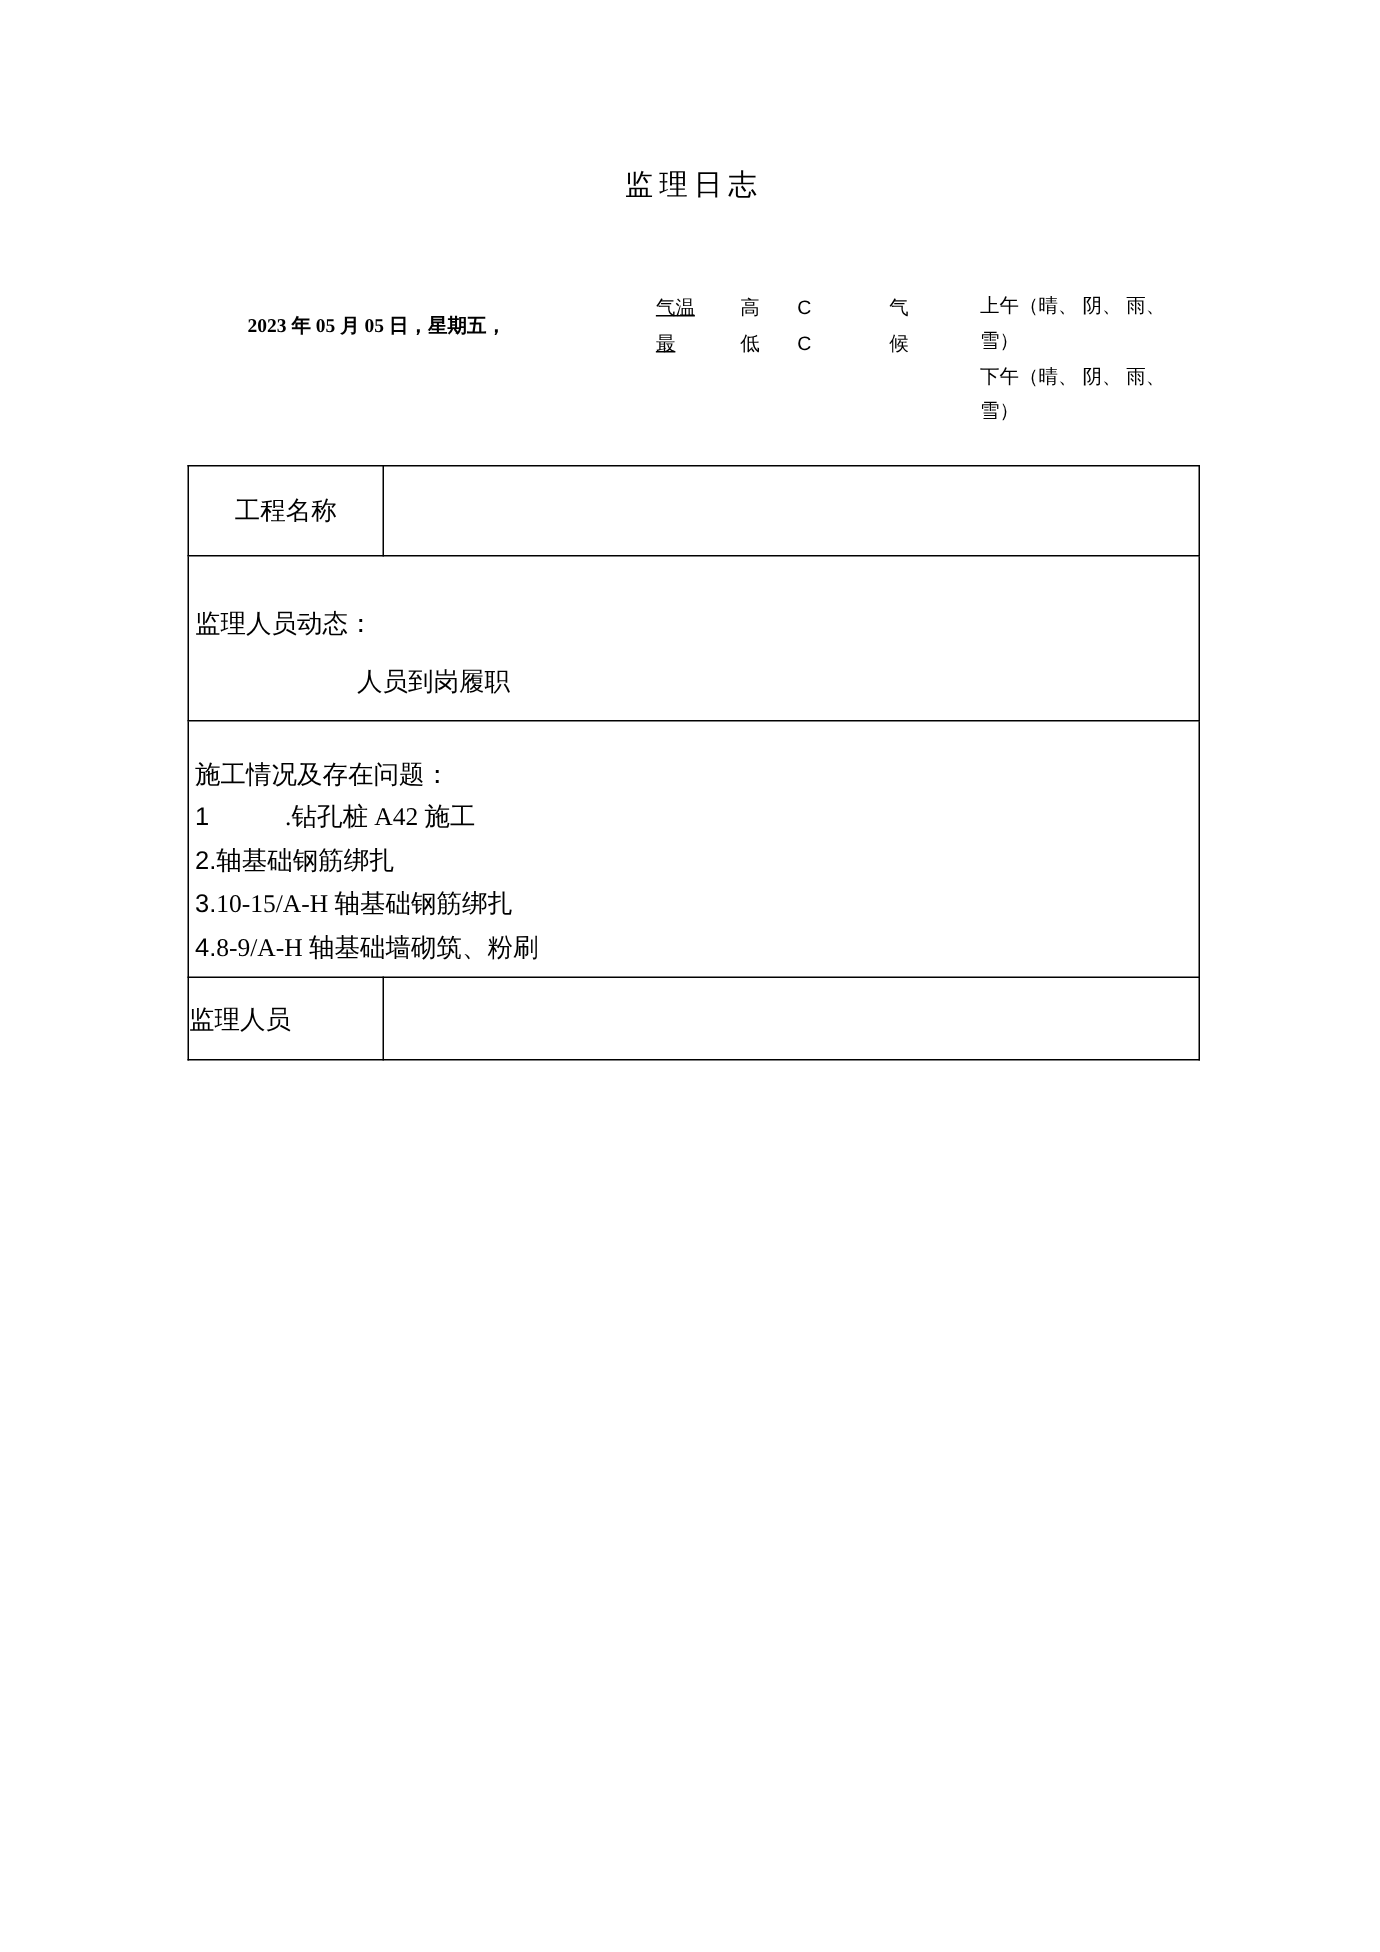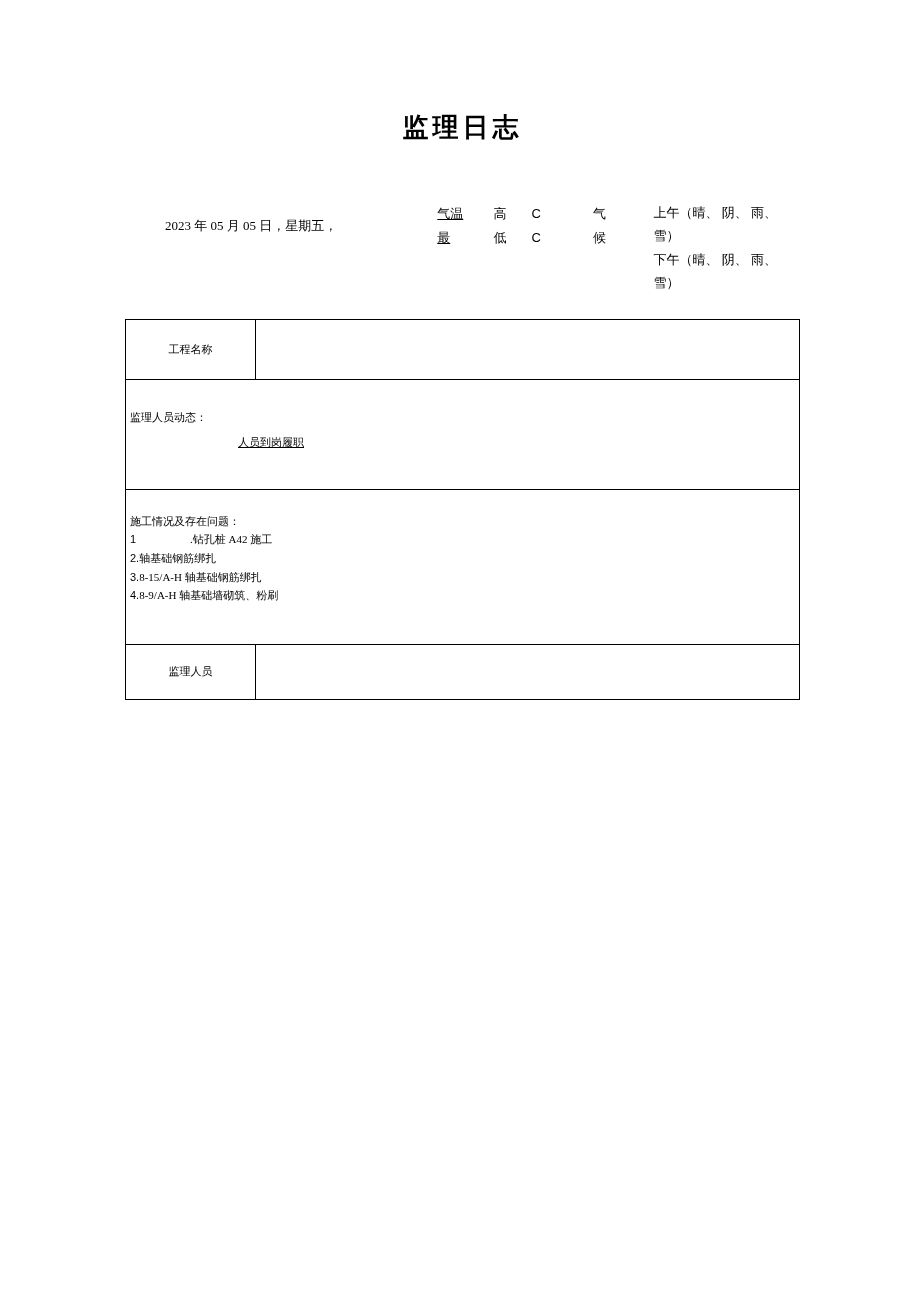--- a/index.html
+++ b/index.html
@@ -10,35 +10,36 @@
     body {
       background: #ffffff;
       font-family: "SimSun", "宋体", serif;
       width: 920px;
       height: 1301px;
       padding: 110px 120px 0 125px;
       color: #000;
     }
     .title {
       text-align: center;
-      font-size: 26px;
-      font-weight: bold;
+      font-size: 19px;
+      font-weight: normal;
       letter-spacing: 4px;
       margin-bottom: 12px;
     }
     .header-row {
       display: flex;
       font-size: 13px;
       align-items: center;
       margin-bottom: 24px;
       line-height: 1.8;
     }
     .date-cell {
       padding-left: 40px;
       white-space: nowrap;
+      font-weight: bold;
     }
     .temp-label {
       margin-left: 100px;
       text-decoration: underline;
     }
     .temp-values {
       margin-left: 18px;
     }
     .temp-units {
       margin-left: 25px;
@@ -47,61 +48,59 @@
     .climate-label {
       margin-left: 52px;
     }
     .climate-values {
       margin-left: 35px;
       margin-top: 44px;
     }
     .main-table {
       border-collapse: collapse;
       width: 100%;
-      font-size: 11px;
+      font-size: 17px;
     }
     .main-table td {
       border: 1px solid #000;
       vertical-align: top;
     }
     .row-project td:first-child {
       width: 130px;
       text-align: center;
       vertical-align: middle;
       height: 60px;
     }
     .row-personnel td {
       height: 110px;
       padding: 25px 4px 4px 4px;
     }
     .personnel-inner {
       line-height: 2.3;
     }
     .personnel-indent {
       padding-left: 108px;
-      text-decoration: underline;
     }
     .row-construction td {
       height: 155px;
       padding: 22px 4px 4px 4px;
       line-height: 1.7;
       margin-left: 36px;
     }
     .row-supervision td {
       height: 300px;
       padding: 22px 4px 4px 4px;
       line-height: 1.85;
     }
     .row-other td {
       height: 155px;
       padding: 22px 4px 4px 4px;
     }
     .row-footer td:first-child {
       width: 130px;
-      text-align: center;
       vertical-align: middle;
       height: 55px;
     }
     .indent-num {
       display: inline-block;
       width: 60px;
     }
     .arial {
       font-family: Arial, sans-serif;
     }
@@ -141,21 +140,21 @@
         <div>监理人员动态：</div>
         <div class="personnel-indent">人员到岗履职</div>
       </div>
     </td>
   </tr>
   <tr class="row-construction">
     <td colspan="2">
       <div>施工情况及存在问题：</div>
       <div><span class="arial indent-num">1</span><span>.钻孔桩 A42 施工</span></div>
       <div><span class="arial">2.</span><span>轴基础钢筋绑扎</span></div>
-      <div><span class="arial">3.</span><span>8-15/A-H 轴基础钢筋绑扎</span></div>
+      <div><span class="arial">3.</span><span>10-15/A-H 轴基础钢筋绑扎</span></div>
       <div><span class="arial">4.</span><span>8-9/A-H 轴基础墙砌筑、粉刷</span></div>
     </td>
   </tr>
   <tr class="row-footer">
     <td>监理人员</td>
     <td></td>
   </tr>
 </tbody>
   </table>
 

